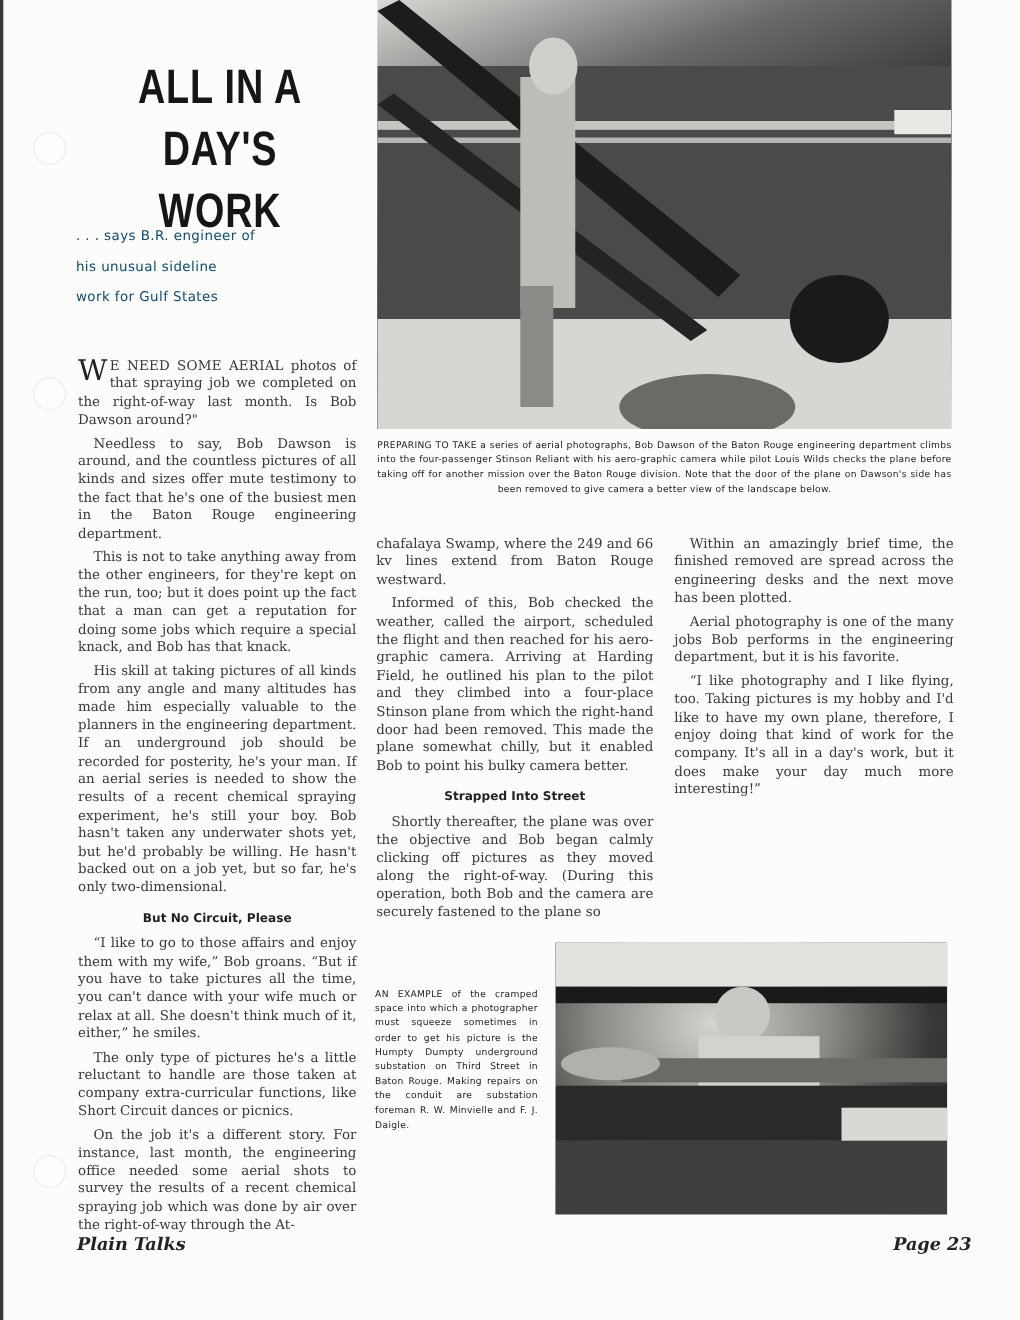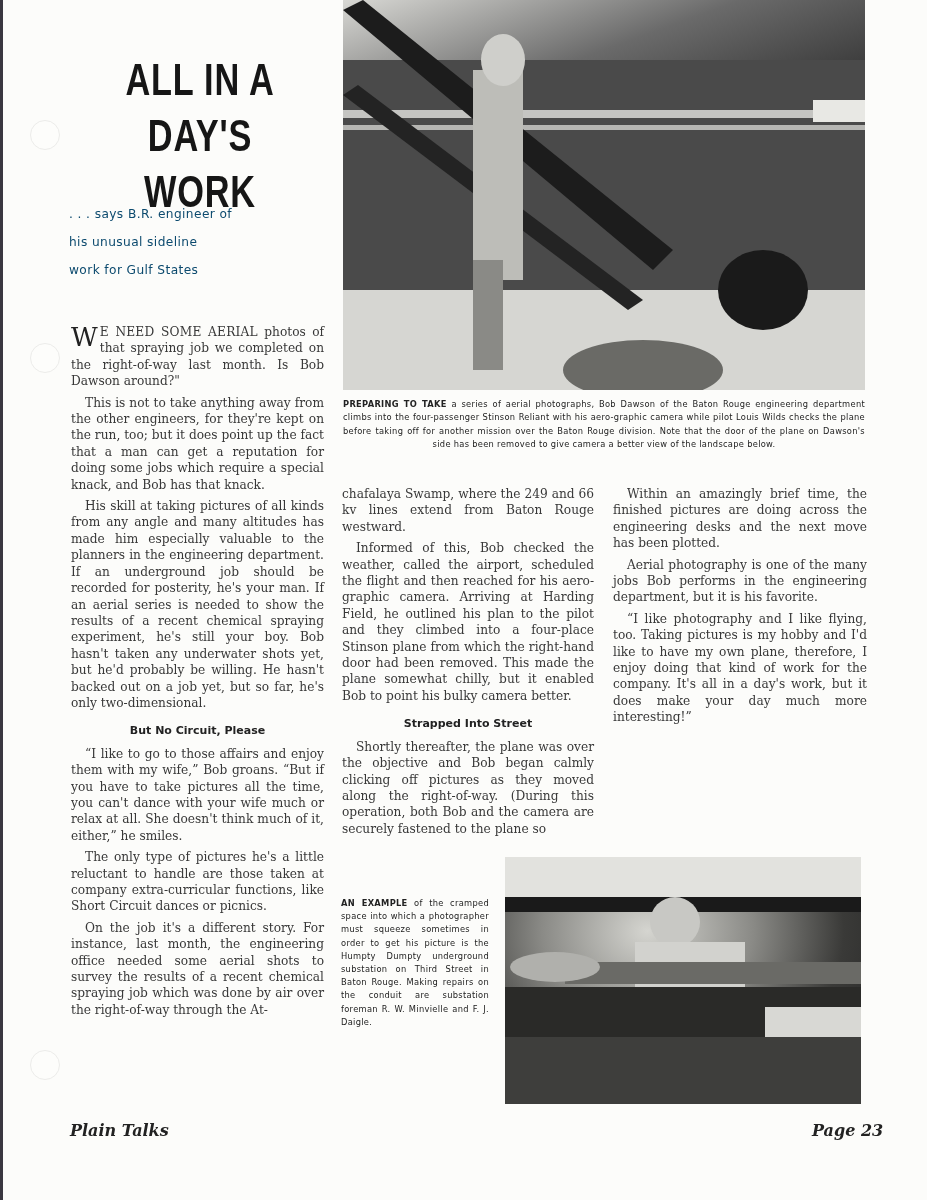--- a/index.html
+++ b/index.html
@@ -43,21 +43,21 @@
   .caption1 {
     position: absolute; left: 343px; top: 398px; width: 522px;
     font-family: "DejaVu Sans", sans-serif; font-size: 8.3px; line-height: 13.3px;
     text-align: justify; text-align-last: center; color: #222; letter-spacing: 0.3px;
   }
   .caption2 {
     position: absolute; left: 341px; top: 897px; width: 148px;
     font-family: "DejaVu Sans", sans-serif; font-size: 8.3px; line-height: 13.2px;
     text-align: justify; color: #222; letter-spacing: 0.3px;
   }
-  .caption-lead { font-weight: 700; }
+  .caption-lead { font-weight: 400; }
   .footer { position: absolute; top: 1121px; font-family: "DejaVu Serif", serif;
     font-style: italic; font-weight: 700; font-size: 16px; color: #222; }
   .footer-left { left: 70px; }
   .footer-right { left: 812px; }
 </style>
 </head>
 <body>
 
 <div class="edge"></div>
 <div class="punch" style="top:120px"></div>
@@ -90,37 +90,38 @@
     <ellipse cx="420" cy="290" rx="45" ry="40" fill="#1a1a1a"></ellipse>
     <ellipse cx="300" cy="370" rx="80" ry="30" fill="#6a6a66"></ellipse>
   </svg>
 </div>
 <div class="caption1">
   <span class="caption-lead">PREPARING TO TAKE</span><span> a series of aerial photographs, Bob Dawson of the Baton Rouge engineering department climbs into the four-passenger Stinson Reliant with his aero-graphic camera while pilot Louis Wilds checks the plane before taking off for another mission over the Baton Rouge division. Note that the door of the plane on Dawson's side has been removed to give camera a better view of the landscape below.</span>
 </div>
 
 <div class="col col1">
   <p class="noindent"><span class="dropcap">W</span><span class="lead-caps">E NEED SOME AERIAL</span><span> photos of that spraying job we completed on the right-of-way last month. Is Bob Dawson around?"</span></p>
+  <p>Needless to say, Bob Dawson is around, and the countless pictures of all kinds and sizes offer mute testimony to the fact that he's one of the busiest men in the Baton Rouge engineering department.</p>
   <p>This is not to take anything away from the other engineers, for they're kept on the run, too; but it does point up the fact that a man can get a reputation for doing some jobs which require a special knack, and Bob has that knack.</p>
   <p>His skill at taking pictures of all kinds from any angle and many altitudes has made him especially valuable to the planners in the engineering department. If an underground job should be recorded for posterity, he's your man. If an aerial series is needed to show the results of a recent chemical spraying experiment, he's still your boy. Bob hasn't taken any underwater shots yet, but he'd probably be willing. He hasn't backed out on a job yet, but so far, he's only two-dimensional.</p>
   <div class="subhead">But No Circuit, Please</div>
   <p>“I like to go to those affairs and enjoy them with my wife,” Bob groans. “But if you have to take pictures all the time, you can't dance with your wife much or relax at all. She doesn't think much of it, either,” he smiles.</p>
   <p>The only type of pictures he's a little reluctant to handle are those taken at company extra-curricular functions, like Short Circuit dances or picnics.</p>
   <p>On the job it's a different story. For instance, last month, the engineering office needed some aerial shots to survey the results of a recent chemical spraying job which was done by air over the right-of-way through the At-</p>
 </div>
 
 <div class="col col2">
   <p class="noindent">chafalaya Swamp, where the 249 and 66 kv lines extend from Baton Rouge westward.</p>
   <p>Informed of this, Bob checked the weather, called the airport, scheduled the flight and then reached for his aero-graphic camera. Arriving at Harding Field, he outlined his plan to the pilot and they climbed into a four-place Stinson plane from which the right-hand door had been removed. This made the plane somewhat chilly, but it enabled Bob to point his bulky camera better.</p>
   <div class="subhead">Strapped Into Street</div>
   <p>Shortly thereafter, the plane was over the objective and Bob began calmly clicking off pictures as they moved along the right-of-way. (During this operation, both Bob and the camera are securely fastened to the plane so</p>
 </div>
 
 <div class="col col3">
-  <p>Within an amazingly brief time, the finished pictures are doing across the engineering desks and the next move has been plotted.</p>
+  <p>Within an amazingly brief time, the finished removed are spread across the engineering desks and the next move has been plotted.</p>
   <p>Aerial photography is one of the many jobs Bob performs in the engineering department, but it is his favorite.</p>
   <p>“I like photography and I like flying, too. Taking pictures is my hobby and I'd like to have my own plane, therefore, I enjoy doing that kind of work for the company. It's all in a day's work, but it does make your day much more interesting!”</p>
 </div>
 
 <div class="caption2">
   <span class="caption-lead">AN EXAMPLE</span><span> of the cramped space into which a photographer must squeeze sometimes in order to get his picture is the Humpty Dumpty underground substation on Third Street in Baton Rouge. Making repairs on the conduit are substation foreman R. W. Minvielle and F. J. Daigle.</span>
 </div>
 
 <div class="photo photo2">
   <svg width="356" height="247" viewBox="0 0 356 247">

